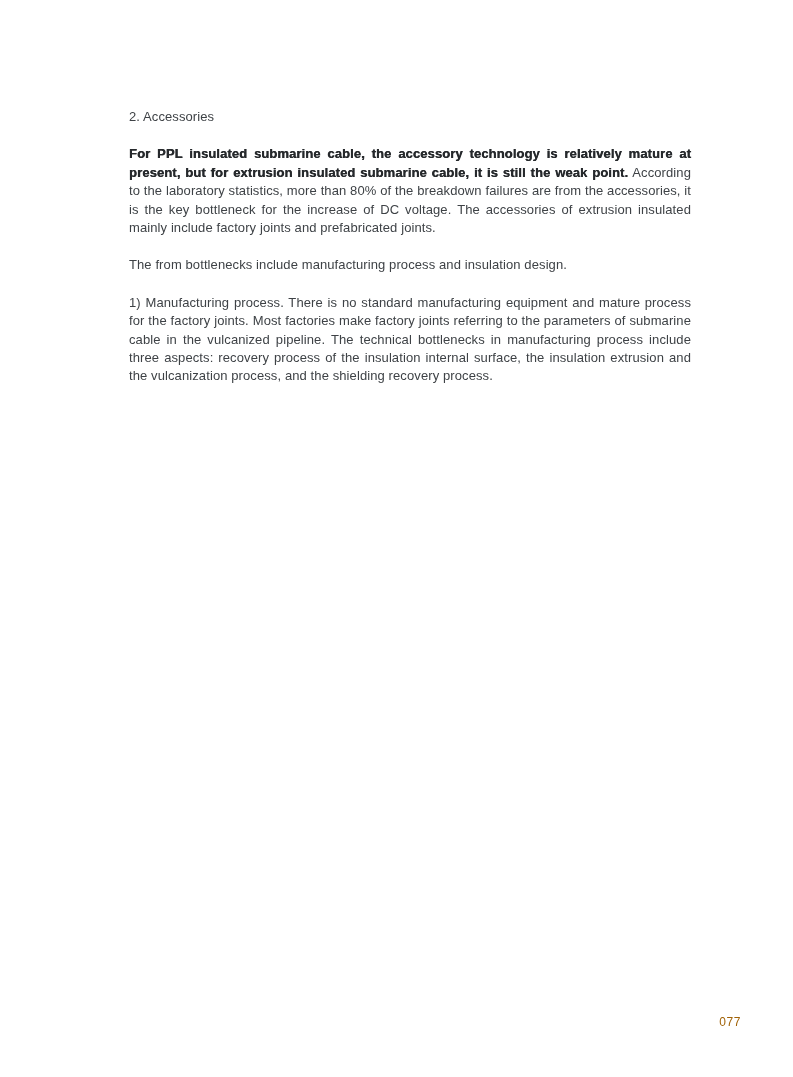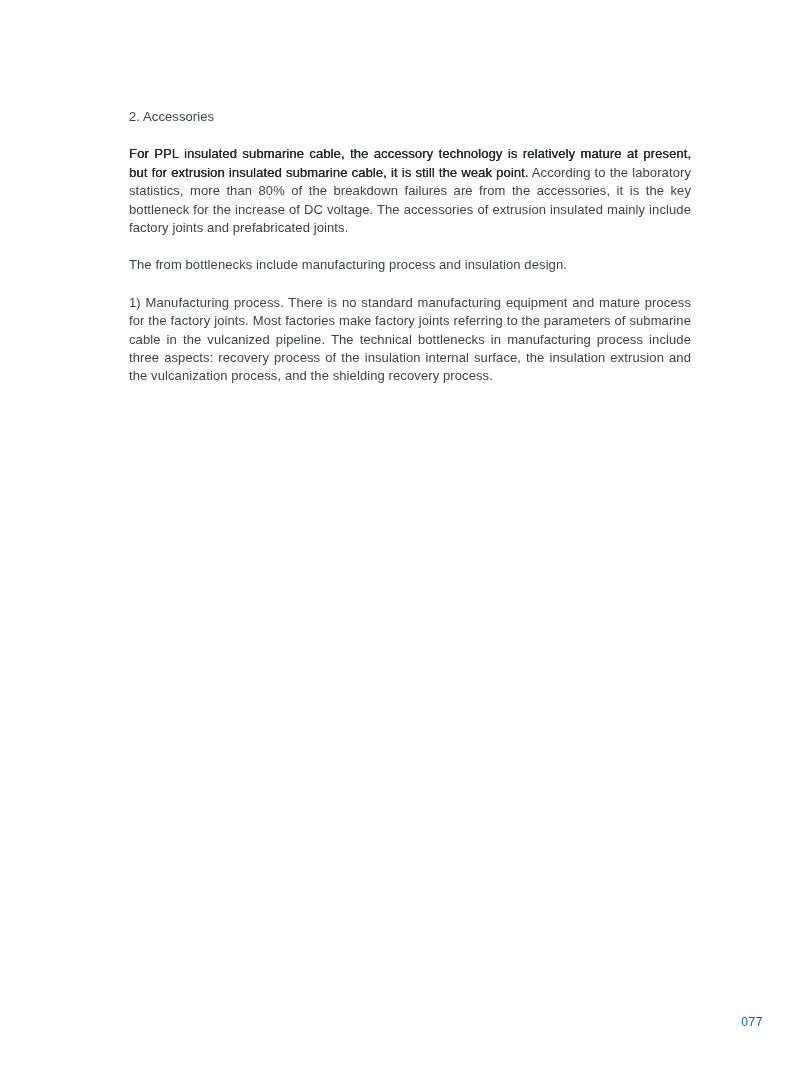--- a/index.html
+++ b/index.html
@@ -31,28 +31,29 @@
   }
   .text-column p {
     margin: 0 0 19px 0;
   }
   .justify {
     text-align: justify;
   }
   .emph {
     color: #26292c;
     text-shadow: 0.35px 0 0 #26292c;
+    font-weight: bold;
   }
   .page-number {
     position: absolute;
     top: 1014px;
-    right: 30px;
+    right: 52px;
     font-size: 12px;
     line-height: 16px;
-    color: #0369a1;
+    color: #a16207;
     letter-spacing: 0.6px;
   }
 </style>
 </head>
 <body>
 
 <div class="page">
 
   <div class="text-column">
 

